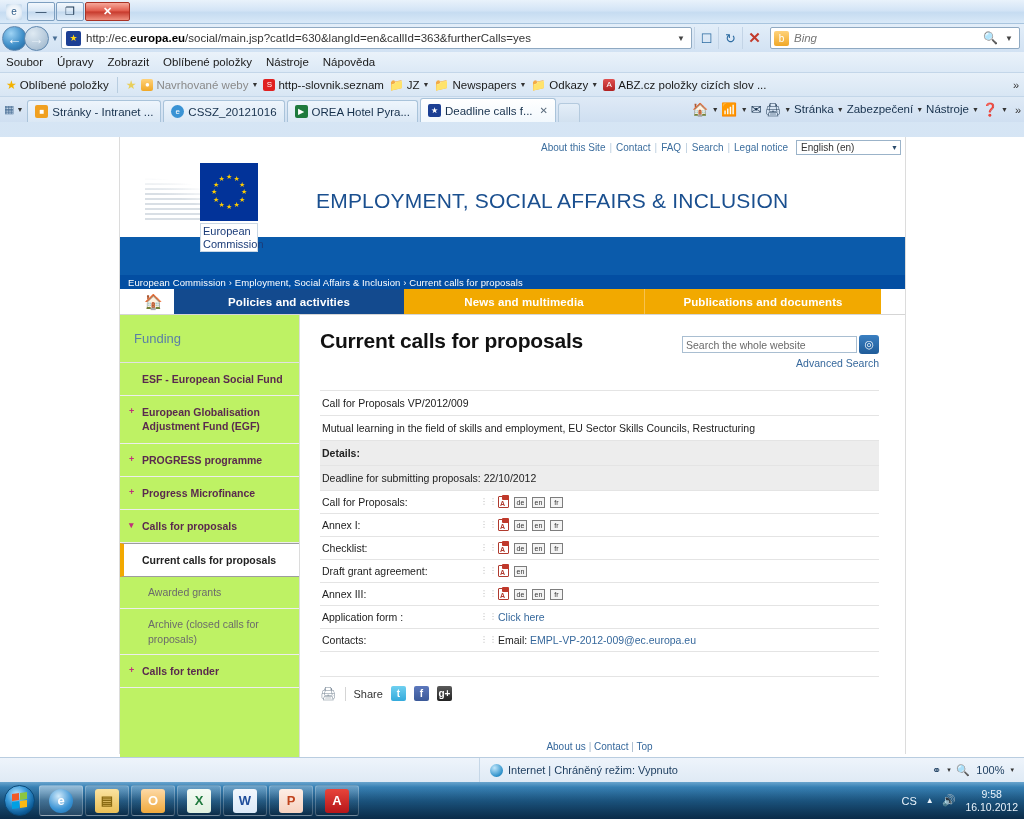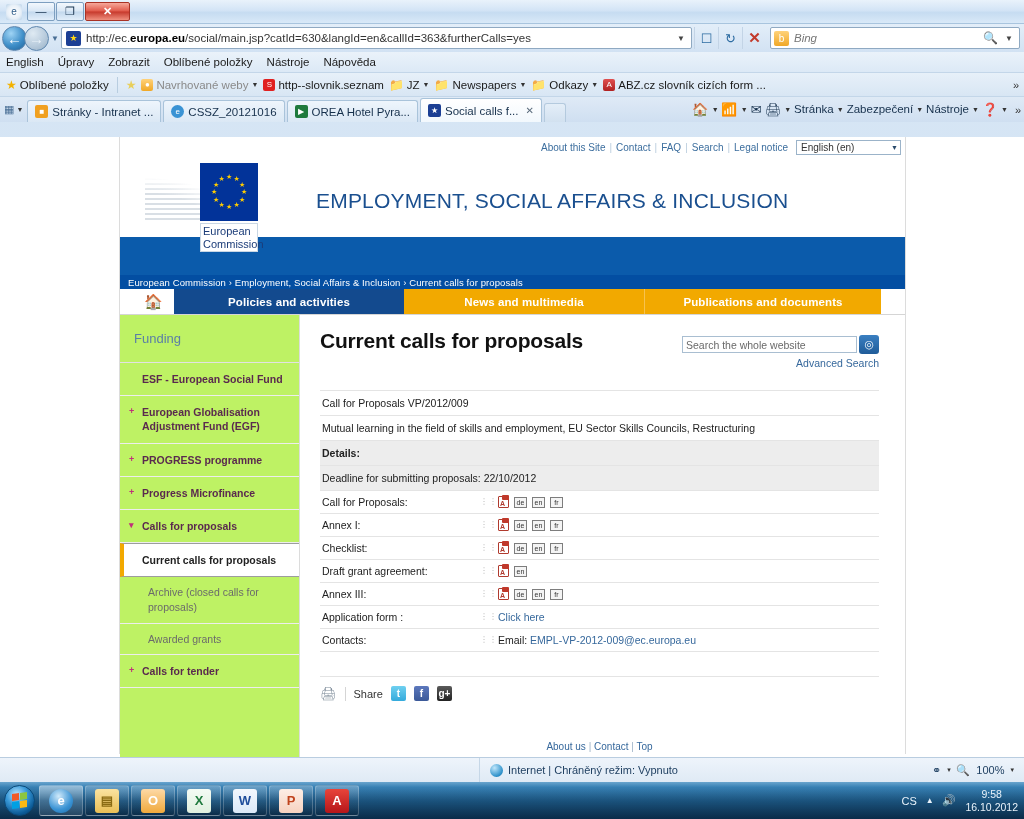--- a/index.html
+++ b/index.html
@@ -408,21 +408,21 @@
     <div class="addr-ico stop">✕</div>
     <div class="searchbox">
       <div class="bing-ico">b</div>
       <div class="search-ph">Bing</div>
       <div class="mag">🔍</div>
       <div class="url-caret">▼</div>
     </div>
   </div>
 
   <div class="menubar">
-    <span>English</span>
+    <span>Soubor</span>
     <span>Úpravy</span>
     <span>Zobrazit</span>
     <span>Oblíbené položky</span>
     <span>Nástroje</span>
     <span>Nápověda</span>
   </div>
 
   <div class="favbar">
     <span class="fav-item">
       <span class="ico-star">★</span>
@@ -449,21 +449,21 @@
       <span>Newspapers</span>
       <span class="chev">▼</span>
     </span>
     <span class="fav-item">
       <span class="ico-folder">📁</span>
       <span>Odkazy</span>
       <span class="chev">▼</span>
     </span>
     <span class="fav-item">
       <span class="ico-sq" style="background:linear-gradient(180deg,#e05050,#b02020)">A</span>
-      <span>ABZ.cz slovník cizích form ...</span>
+      <span>ABZ.cz položky cizích slov ...</span>
     </span>
     <span class="dblchev">»</span>
   </div>
 
   <div class="tabbar">
     <div class="qtabs">
       <span class="qtab-ico">▦</span>
       <span class="chev">▼</span>
     </div>
     <div class="tab">
@@ -473,21 +473,21 @@
     <div class="tab">
       <span class="ti" style="background:#3a93d4;border-radius:50%">e</span>
       <span>CSSZ_20121016</span>
     </div>
     <div class="tab">
       <span class="ti" style="background:#1f7a3d">▶</span>
       <span>OREA Hotel Pyra...</span>
     </div>
     <div class="tab active">
       <span class="ti" style="background:#1c3f94">★</span>
-      <span>Social calls f...</span>
+      <span>Deadline calls f...</span>
       <span class="x">✕</span>
     </div>
     <div class="newtab"></div>
     <div class="cmdbar">
       <span class="cmd-ico">🏠</span>
       <span class="chev">▼</span>
       <span class="cmd-ico">📶</span>
       <span class="chev">▼</span>
       <span class="cmd-ico">✉</span>
       <span class="cmd-ico">🖨</span>
@@ -583,22 +583,22 @@
               <span class="pm">+</span>
               <span>Progress Microfinance</span>
             </div>
             <div class="sb-item">
               <span class="pm">▾</span>
               <span>Calls for proposals</span>
             </div>
             <div class="sb-item active">
               <span>Current calls for proposals</span>
             </div>
+            <div class="sb-sub">Awarded grants</div>
             <div class="sb-sub">Archive (closed calls for proposals)</div>
-            <div class="sb-sub">Awarded grants</div>
             <div class="sb-item">
               <span class="pm">+</span>
               <span>Calls for tender</span>
             </div>
           </div>
 
           <div class="content">
             <div class="c-head">
               <div class="c-title">Current calls for proposals</div>
               <div class="c-search">

